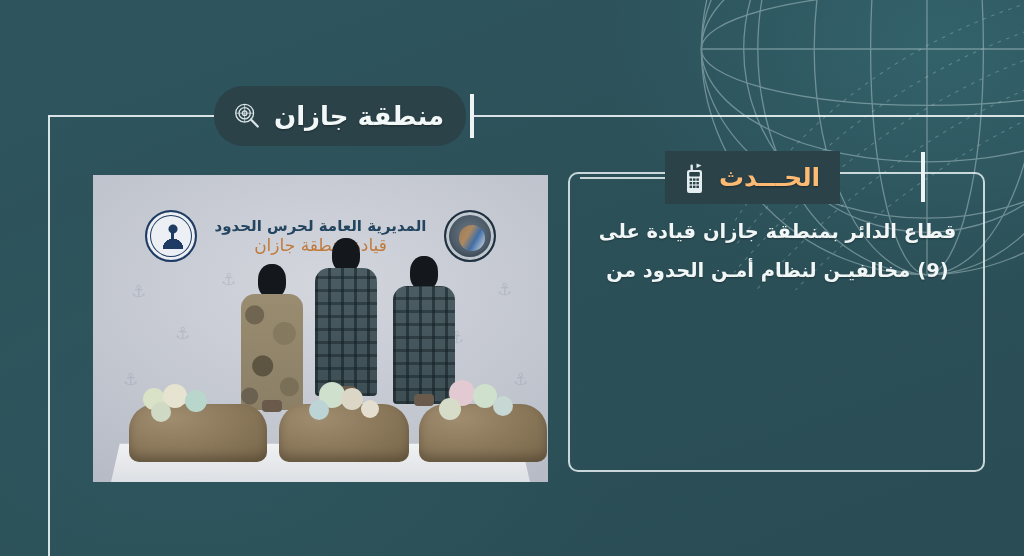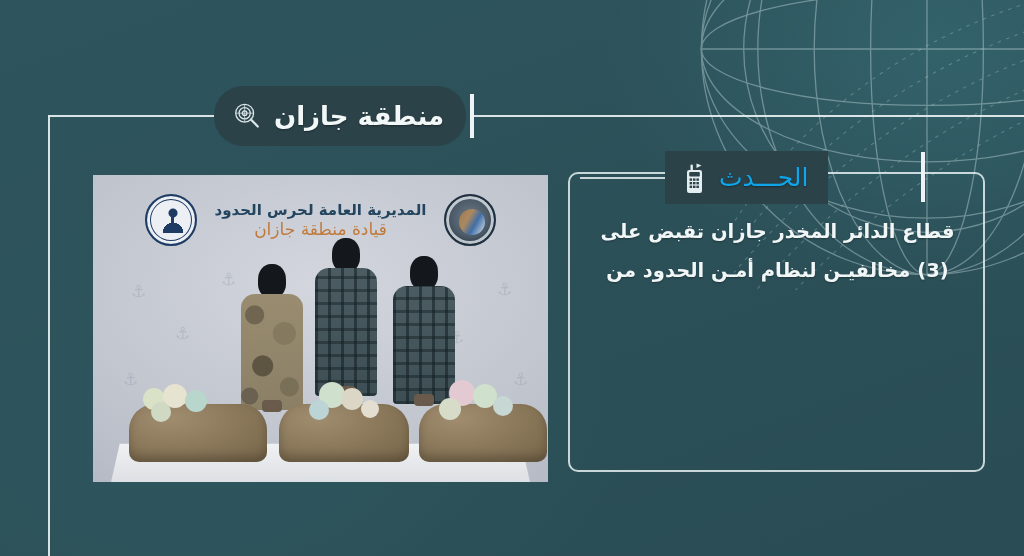--- a/index.html
+++ b/index.html
@@ -126,21 +126,21 @@
     position: absolute;
     color: rgba(140,150,164,.30);
     font-size: 17px;
     line-height: 1;
     user-select: none;
   }
 
   .photo-banner {
     position: absolute;
     left: 0; right: 0;
-    top: 12px;
+    top: 28px;
     height: 66px;
     display: flex;
     align-items: center;
     justify-content: center;
     gap: 18px;
   }
   .crest {
     width: 52px; height: 52px;
     border-radius: 50%;
     flex: none;
@@ -258,23 +258,23 @@
     top: 151px;
     height: 53px;
     padding: 0 20px 0 16px;
     background: #2b4249;
     display: flex;
     align-items: center;
     gap: 12px;
     flex-direction: row-reverse;
   }
   #event-badge .badge-label {
-    color: #0ea5e9;
+    color: #fdba74;
     font-size: 25px;
-    font-weight: normal;
+    font-weight: bold;
     direction: rtl;
     line-height: 1;
     text-shadow: 0 1px 2px rgba(0,0,0,.35);
     white-space: nowrap;
   }
   #event-badge-tick { left: 921px; top: 152px; height: 50px; }
 
   .event-hline {
     position: absolute;
     left: 580px;
@@ -448,17 +448,17 @@
         <rect x="15.4" y="21" width="2.5" height="2.4"></rect>
         <rect x="8.6" y="24.6" width="2.5" height="2.4"></rect>
         <rect x="12" y="24.6" width="2.5" height="2.4"></rect>
         <rect x="15.4" y="24.6" width="2.5" height="2.4"></rect>
       </g>
     </svg>
   </div>
   <div id="event-badge-tick" class="badge-tick"></div>
 
   <div id="event-text">
-    <span class="ln">قطاع الدائر المخدر جازان تقبض على</span>
-    <span class="ln">(3) مخالفيـن لنظام أمـن الحدود من</span>
+    <span class="ln">قطاع الدائر بمنطقة جازان قيادة على</span>
+    <span class="ln">(9) مخالفيـن لنظام أمـن الحدود من</span>
   </div>
 
 </div>
 
 </body></html>

